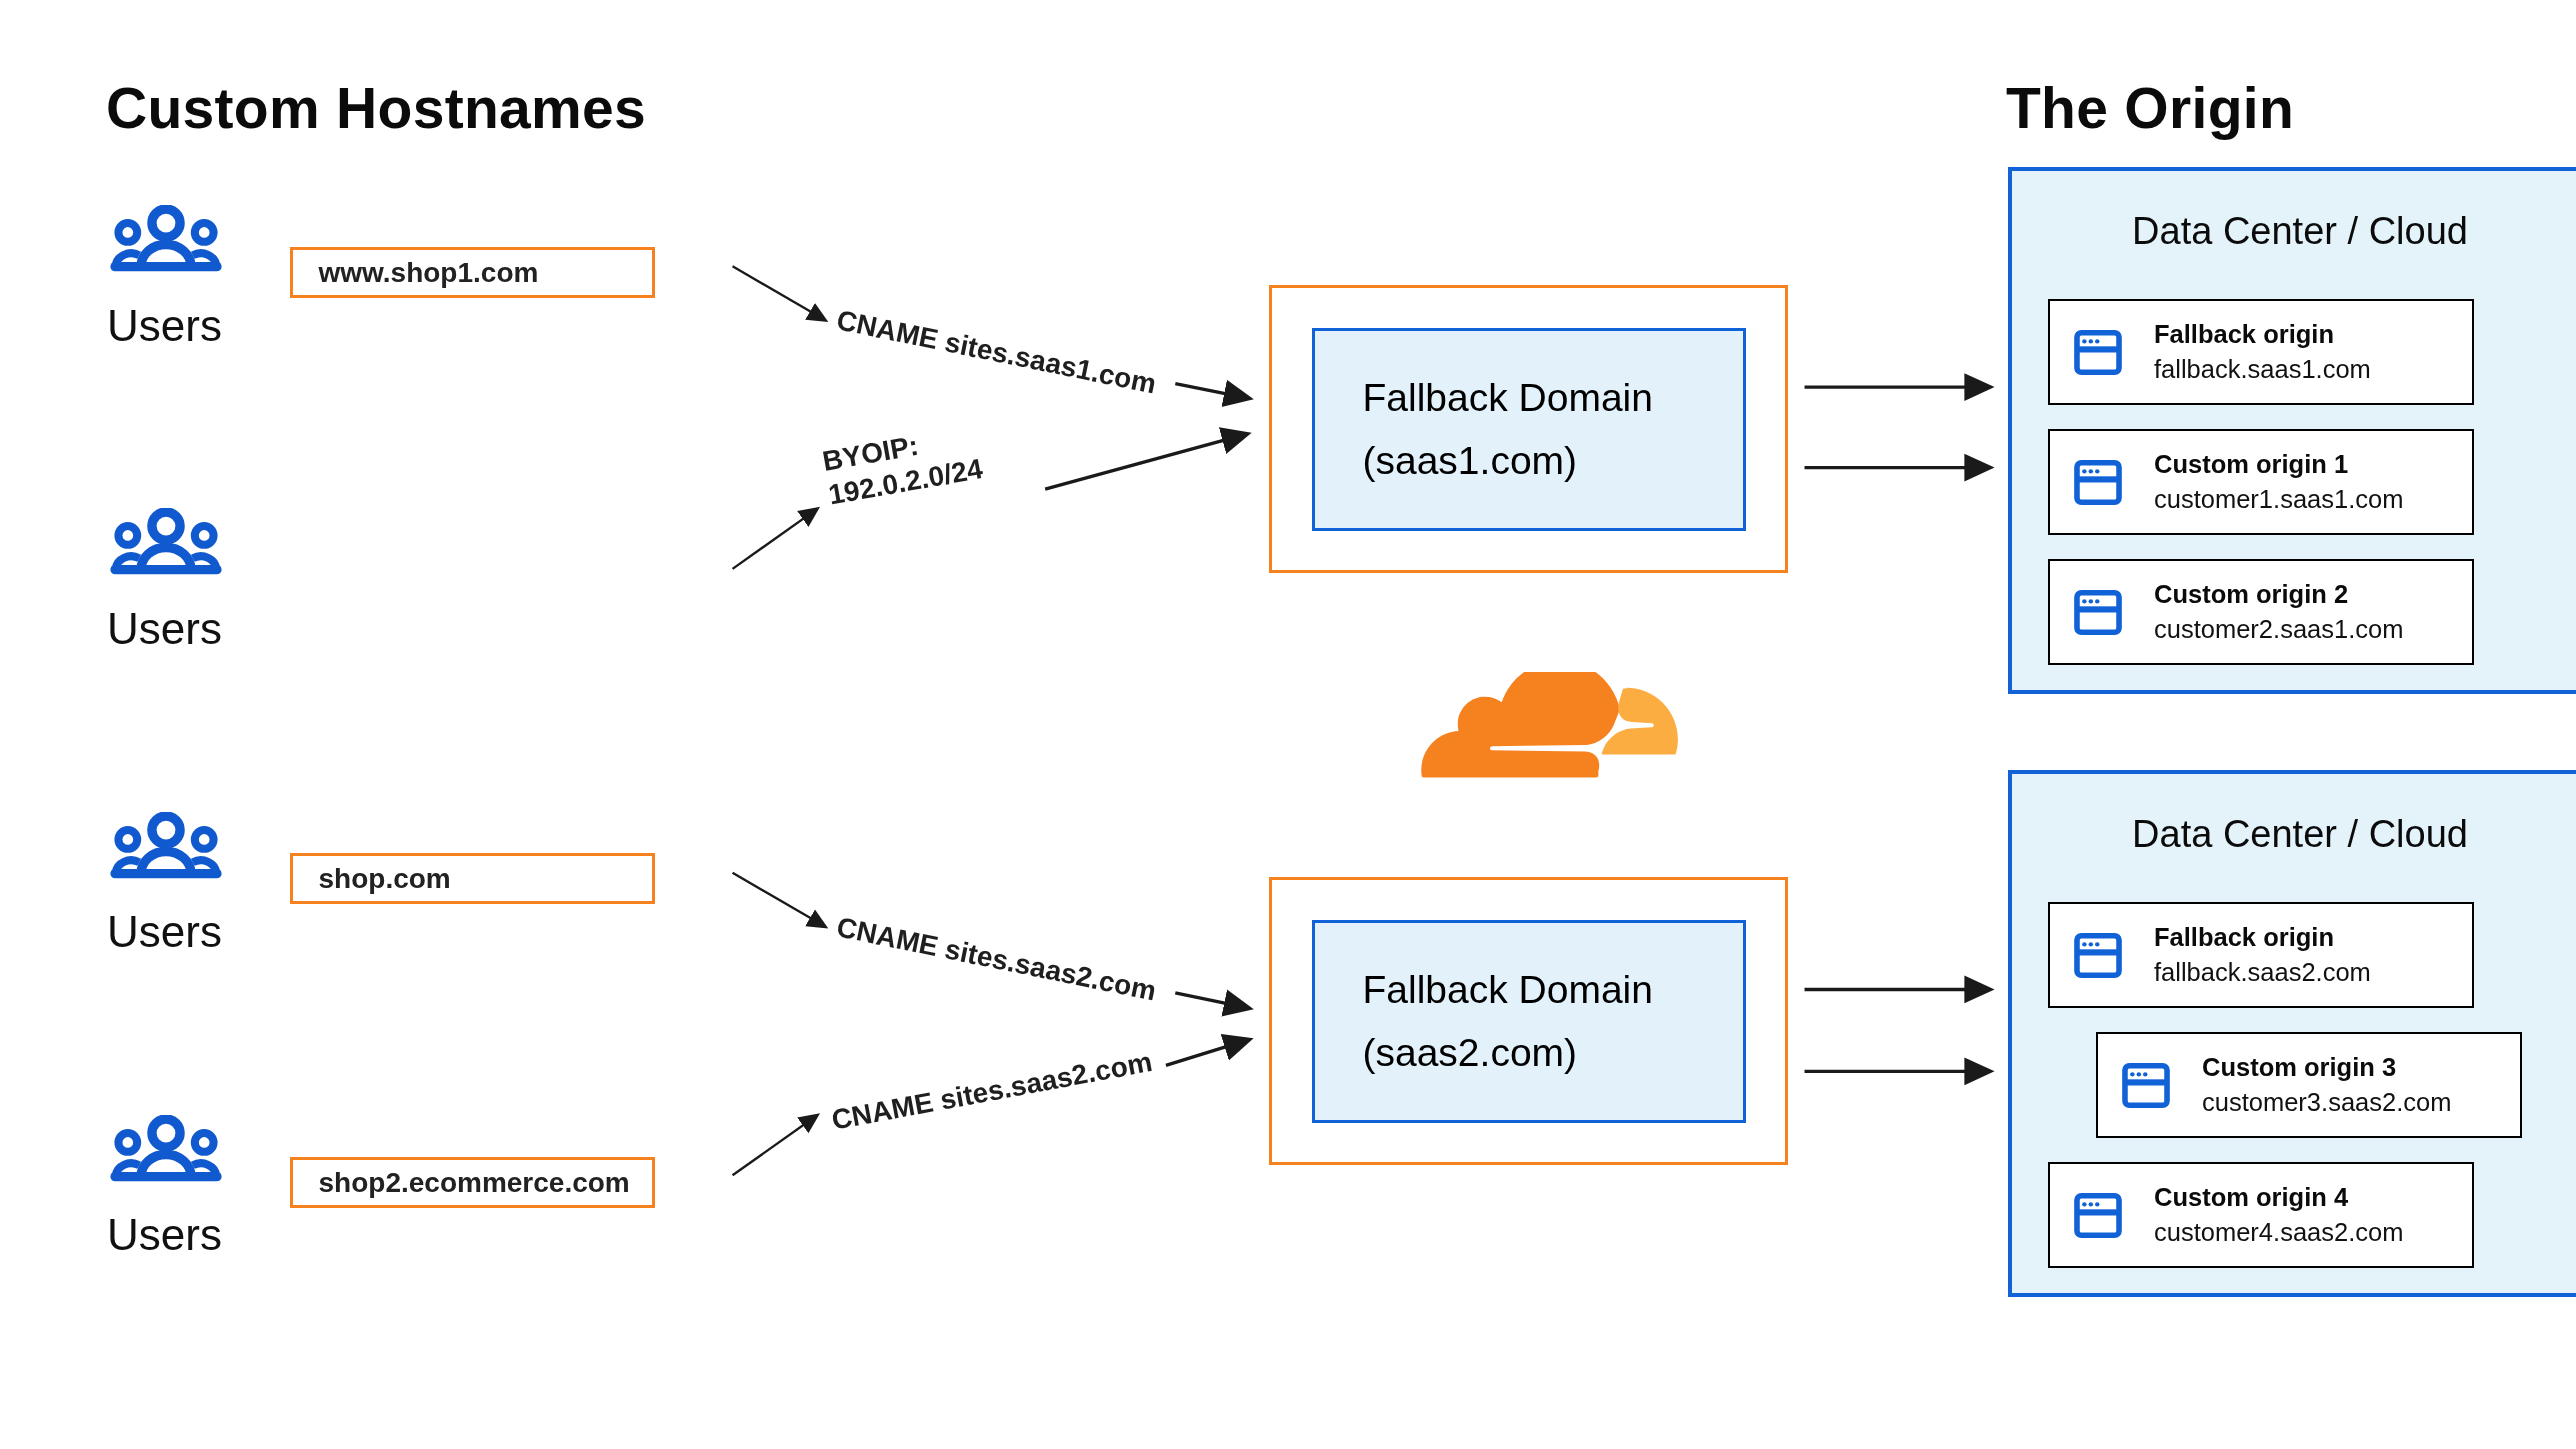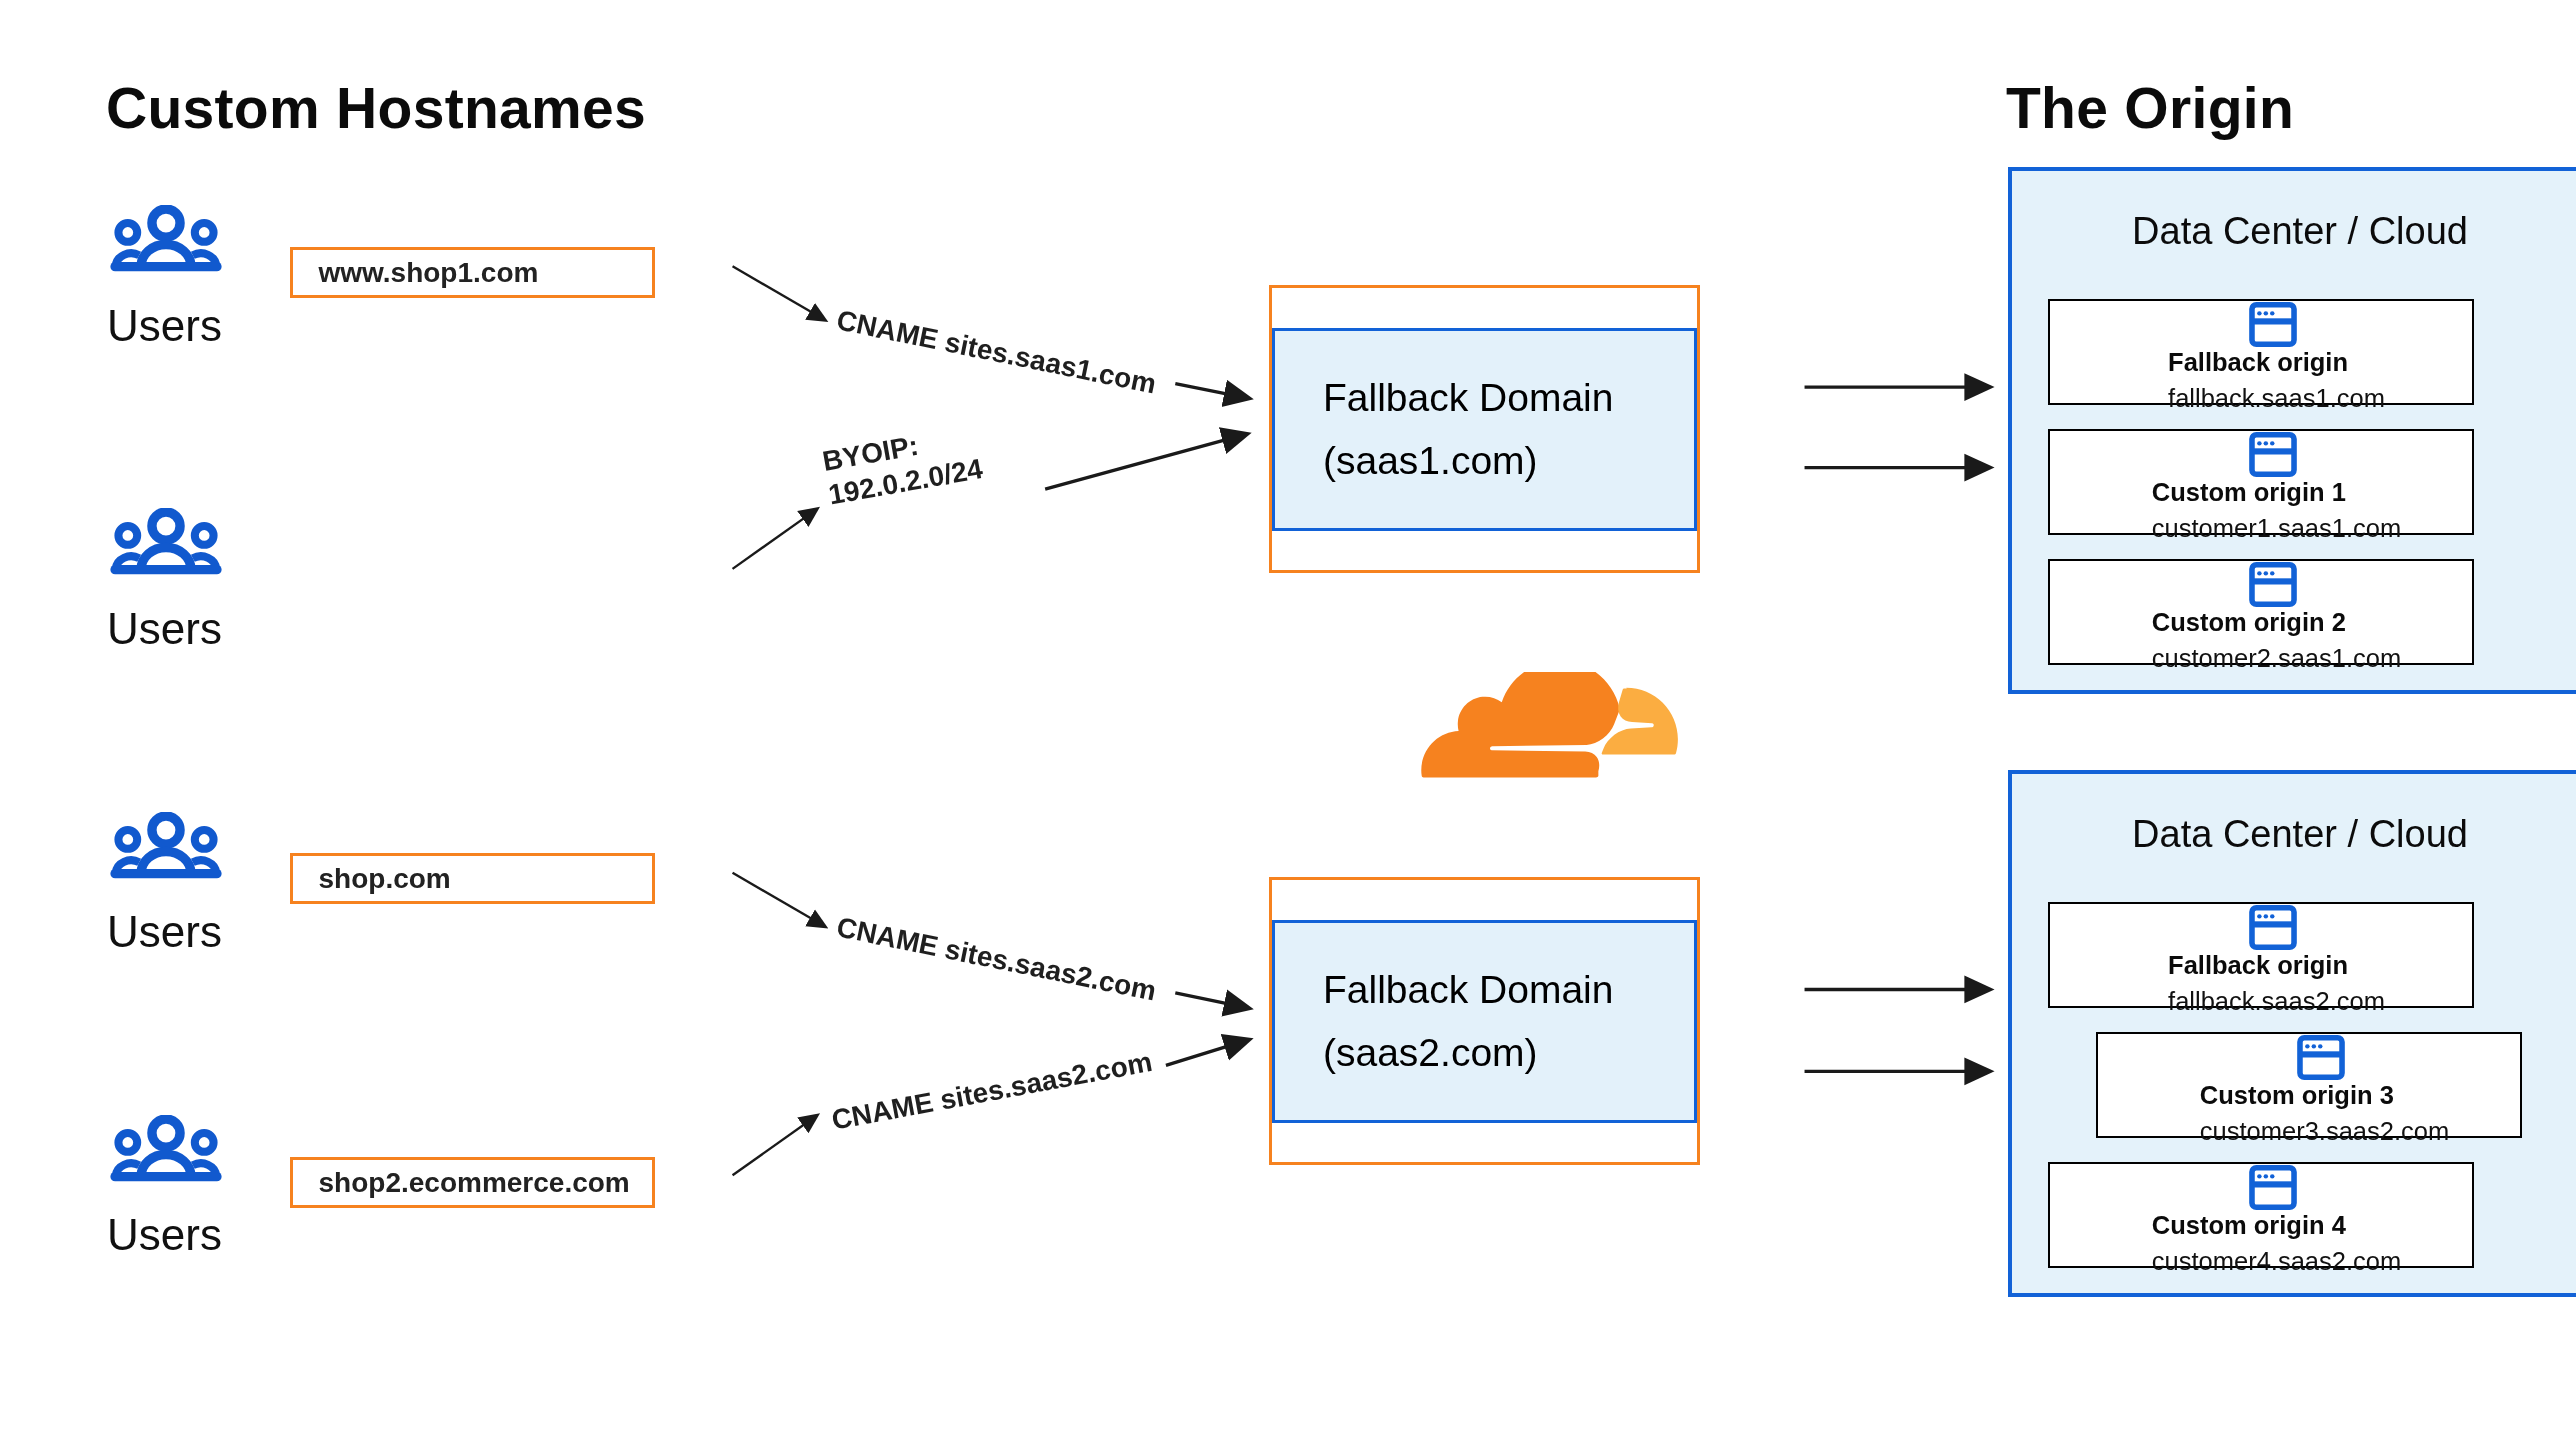--- a/index.html
+++ b/index.html
@@ -9,39 +9,39 @@
   }
   .abs{position:absolute;}
   .big-title{font-size:57px;font-weight:700;color:#0b0b0b;letter-spacing:0.3px;}
   .users-label{font-size:44px;font-weight:400;color:#111;}
   .host-box{
     position:absolute;width:365px;height:51px;border:3.4px solid #F6821F;background:#fff;
     display:flex;align-items:center;box-sizing:border-box;
   }
   .host-box span{font-size:28px;font-weight:700;color:#222;padding-left:25.5px;}
   .fd-outer{
-    position:absolute;width:431px;height:288px;border:3.4px solid #F6821F;background:#fff;
+    position:absolute;width:519px;height:288px;border:3.4px solid #F6821F;background:#fff;
     box-sizing:border-box;display:flex;align-items:center;justify-content:center;
   }
   .fd-inner{
     width:434px;height:203px;border:3.4px solid #1262D7;background:#E3F1FA;
     box-sizing:border-box;display:flex;flex-direction:column;justify-content:center;
   }
   .fd-inner div{font-size:39px;color:#000;padding-left:48px;line-height:1.62;}
   .dc{
     position:absolute;width:584px;height:527px;border:4px solid #1262D7;background:#E4F2FA;
     box-sizing:border-box;
   }
   .dc-title{
     position:absolute;left:0;top:39px;width:100%;text-align:center;
     font-size:38px;color:#0b0b0b;
   }
   .card{
     position:absolute;left:36px;width:426px;height:106px;background:#fff;border:2.7px solid #000;
-    box-sizing:border-box;display:flex;align-items:center;flex-direction:column;
+    box-sizing:border-box;display:flex;align-items:center;
   }
   .card .cicon{margin-left:23px;flex:0 0 auto;display:flex;}
   .card .ctext{margin-left:31px;display:flex;flex-direction:column;gap:6.7px;}
   .card .cname{font-size:25.5px;font-weight:700;color:#0b0b0b;}
   .card .chost{font-size:25.5px;font-weight:400;color:#111;}
   .arrow-label{
     position:absolute;font-size:28px;font-weight:700;color:#1f1f1f;white-space:nowrap;
     transform-origin:0 50%;line-height:1.22;
   }
   svg.overlay{position:absolute;left:0;top:0;pointer-events:none;}

